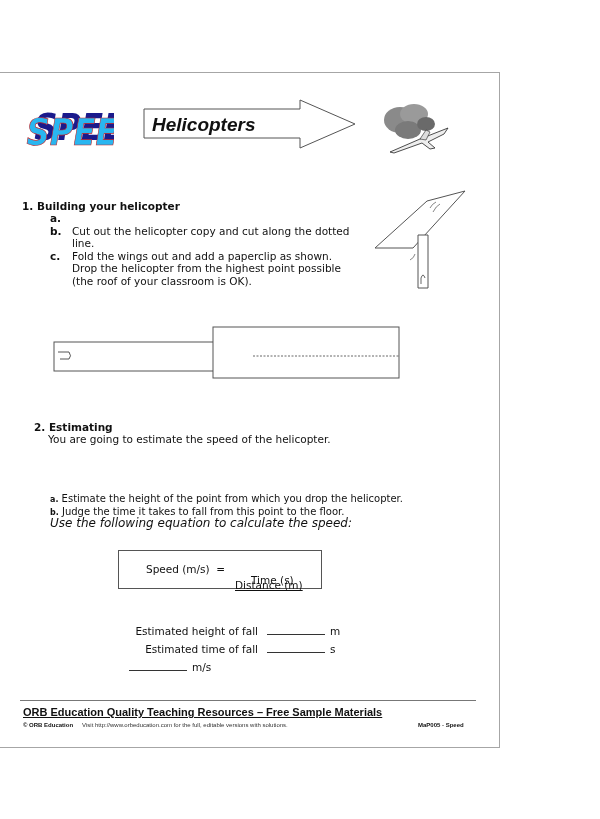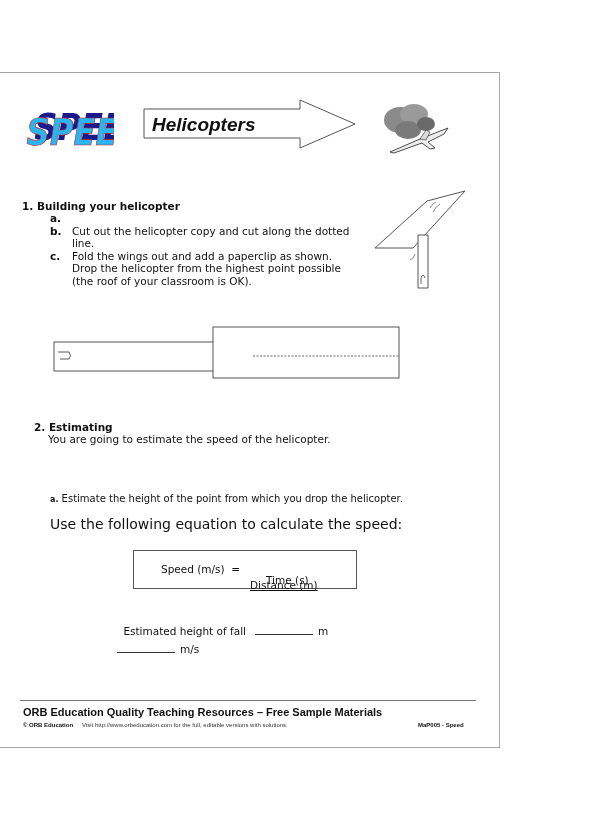--- a/index.html
+++ b/index.html
@@ -14,31 +14,31 @@
   .s1-title{left:22px;top:200px;text-align:right;}
   .s1-list{left:50px;top:212px;width:300px;font-size:10.5px;line-height:12.6px;}
   .s1-list .it{display:flex;}
   .s1-list .lt{font-weight:bold;width:22px;flex:none;}
   .heli{left:370px;top:188px;width:100px;height:105px;}
   .cutout{left:50px;top:325px;width:352px;height:55px;}
   .s2-title{left:34px;top:421px;}
   .s2-intro{left:48px;top:433px;font-size:10.5px;text-align:right;}
   .s2-list{left:50px;top:457px;font-size:10px;line-height:12.3px;margin-top:36px;}
   .s2-list .lt{font-weight:bold;font-size:8px;}
-  .eq-intro{left:50px;top:516px;font-size:14px;}
-  .eqbox{left:118px;top:550px;width:224px;height:39px;border:1px solid #555;box-sizing:border-box;font-size:10.5px;margin-left:15px;}
+  .eq-intro{left:50px;top:516px;font-size:12px;font-style:italic;}
+  .eqbox{left:118px;top:550px;width:204px;height:39px;border:1px solid #555;box-sizing:border-box;font-size:10.5px;}
   .eq-lhs{position:absolute;left:27px;top:12px;}
   .eq-num{position:absolute;left:116px;top:28px;text-decoration:underline;}
   .eq-den{position:absolute;left:132px;top:23px;}
-  .est{left:108px;top:622px;font-size:10.5px;line-height:18px;}
+  .est{left:120px;top:622px;font-size:10.5px;line-height:18px;}
   .est .row{display:flex;}
   .est .lbl{width:138px;text-align:right;}
   .est .blank{width:58px;border-bottom:1px solid #333;height:12px;margin:0 5px 0 9px;}
   .rule{left:20px;top:700px;width:456px;height:1px;background:#777;}
-  .foot-title{left:23px;top:706px;font-family:"Liberation Sans",sans-serif;font-weight:bold;font-size:11px;}
+  .foot-title{left:23px;top:706px;font-family:"Liberation Sans",sans-serif;font-weight:bold;font-size:11px;text-decoration:underline;}
   .foot-small{left:23px;top:722px;font-family:"Liberation Sans",sans-serif;font-size:6px;color:#333;}
   .foot-small b{color:#111;margin-right:9px;}
   .foot-code{left:418px;top:722px;font-family:"Liberation Sans",sans-serif;font-size:6px;font-weight:bold;}
 </style>
 </head>
 <body>
 
 <div class="frame"></div>
 
 <svg class="abs logo" viewBox="0 0 90 46">
@@ -87,36 +87,42 @@
   <rect x="4" y="17" width="160" height="29" fill="#fff" stroke="#555" stroke-width="1"></rect>
   <rect x="163" y="2" width="186" height="51" fill="#fff" stroke="#555" stroke-width="1"></rect>
   <line x1="203" y1="31" x2="349" y2="31" stroke="#555" stroke-width="0.9" stroke-dasharray="2,1.5"></line>
   <path d="M8 27 L19 27 Q22 31 19 34 L10 34" fill="none" stroke="#444" stroke-width="0.9"></path>
 </svg>
 
 <div class="abs h1 s2-title">2.  Estimating</div>
 <div class="abs s2-intro">You are going to estimate the speed of the helicopter.</div>
 <div class="abs s2-list">
   <div><span class="lt">a.</span><span> Estimate the height of the point from which you drop the helicopter.</span></div>
+  <div><span class="lt">b.</span><span> Judge the time it takes to fall from this point to the floor.</span></div>
 </div>
 
 <div class="abs eq-intro">Use the following equation to calculate the speed:</div>
 <div class="abs eqbox">
   <span class="eq-lhs" style="white-space:pre">Speed (m/s)  =</span>
   <span class="eq-num">Distance (m)</span>
   <span class="eq-den">Time (s)</span>
 </div>
 
 <div class="abs est">
   <div class="row">
     <span class="lbl">Estimated height of fall</span>
     <span class="blank"></span>
     <span>m</span>
   </div>
   <div class="row">
+    <span class="lbl">Estimated time of fall</span>
+    <span class="blank"></span>
+    <span>s</span>
+  </div>
+  <div class="row">
     <span class="blank"></span>
     <span>m/s</span>
   </div>
 </div>
 
 <div class="abs rule"></div>
 <div class="abs foot-title">ORB Education Quality Teaching Resources – Free Sample Materials</div>
 <div class="abs foot-small"><b>© ORB Education</b><span>Visit http://www.orbeducation.com for the full, editable versions with solutions.</span></div>
 <div class="abs foot-code">MaP005 - Speed</div>
 

